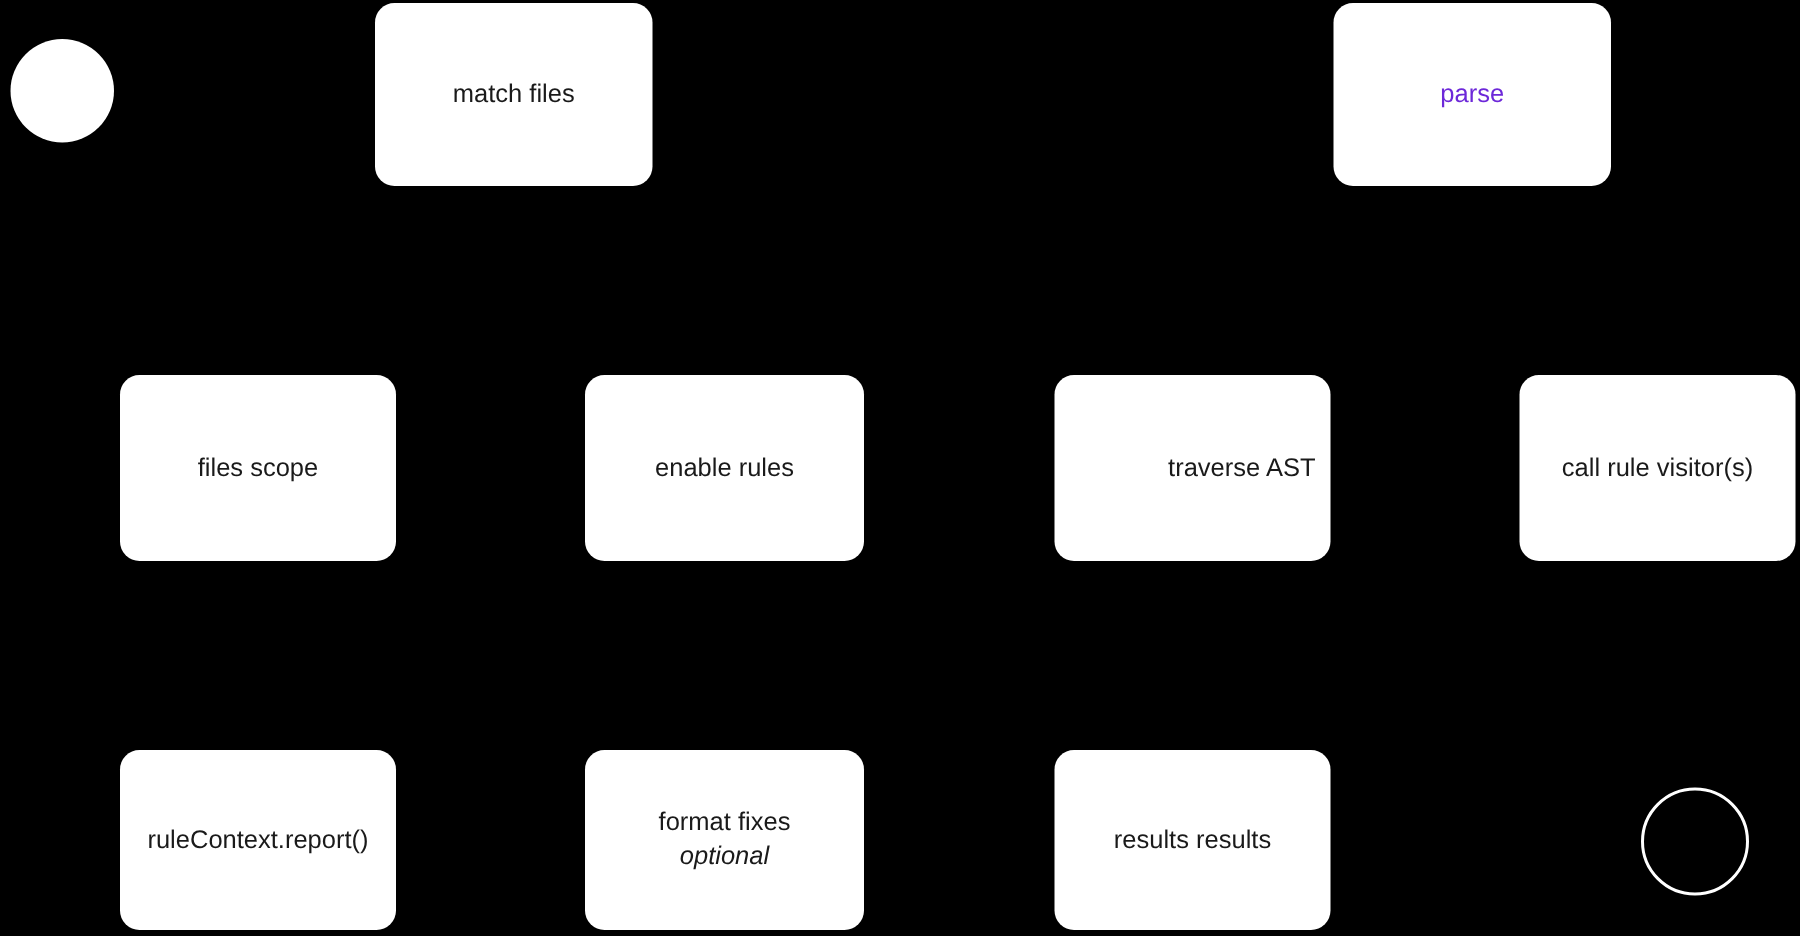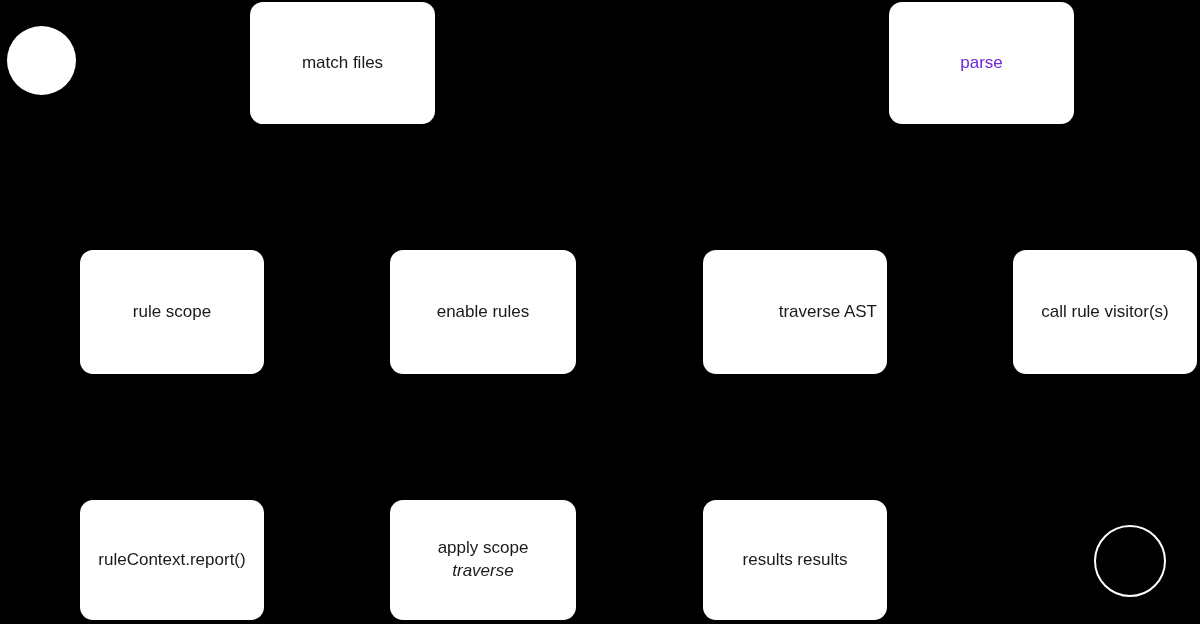--- a/index.html
+++ b/index.html
@@ -67,21 +67,21 @@
         <span class="line">match files</span>
       </span>
     </div>
     <div class="node" style="left: 889px; top: 2px; width: 185px; height: 122px; background: rgb(255, 255, 255); color: #6d28d9;">
       <span class="label-wrap">
         <span class="line">parse</span>
       </span>
     </div>
     <div class="node" style="left: 80px; top: 250px; width: 184px; height: 124px; background: rgb(255, 255, 255); color: rgb(26, 26, 26);">
       <span class="label-wrap">
-        <span class="line">rule scope</span>
+        <span class="line">files scope</span>
       </span>
     </div>
     <div class="node" style="left: 390px; top: 250px; width: 186px; height: 124px; background: rgb(255, 255, 255); color: rgb(26, 26, 26);">
       <span class="label-wrap">
         <span class="line">enable rules</span>
       </span>
     </div>
     <div class="node" style="left: 703px; top: 250px; width: 184px; height: 124px; background: rgb(255, 255, 255); color: rgb(26, 26, 26); text-align: right;">
       <span class="label-wrap">
         <span class="line">traverse AST</span>
@@ -92,22 +92,22 @@
         <span class="line">call rule visitor(s)</span>
       </span>
     </div>
     <div class="node" style="left: 80px; top: 500px; width: 184px; height: 120px; background: rgb(255, 255, 255); color: rgb(26, 26, 26);">
       <span class="label-wrap">
         <span class="line">ruleContext.report()</span>
       </span>
     </div>
     <div class="node" style="left: 390px; top: 500px; width: 186px; height: 120px; background: rgb(255, 255, 255); color: rgb(26, 26, 26);">
       <span class="label-wrap">
-        <span class="line">apply scope</span>
-        <span class="line italic">traverse</span>
+        <span class="line">format fixes</span>
+        <span class="line italic">optional</span>
       </span>
     </div>
     <div class="node" style="left: 703px; top: 500px; width: 184px; height: 120px; background: rgb(255, 255, 255); color: rgb(26, 26, 26);">
       <span class="label-wrap">
         <span class="line">results results</span>
       </span>
     </div>
   </div>
 
 </body></html>

